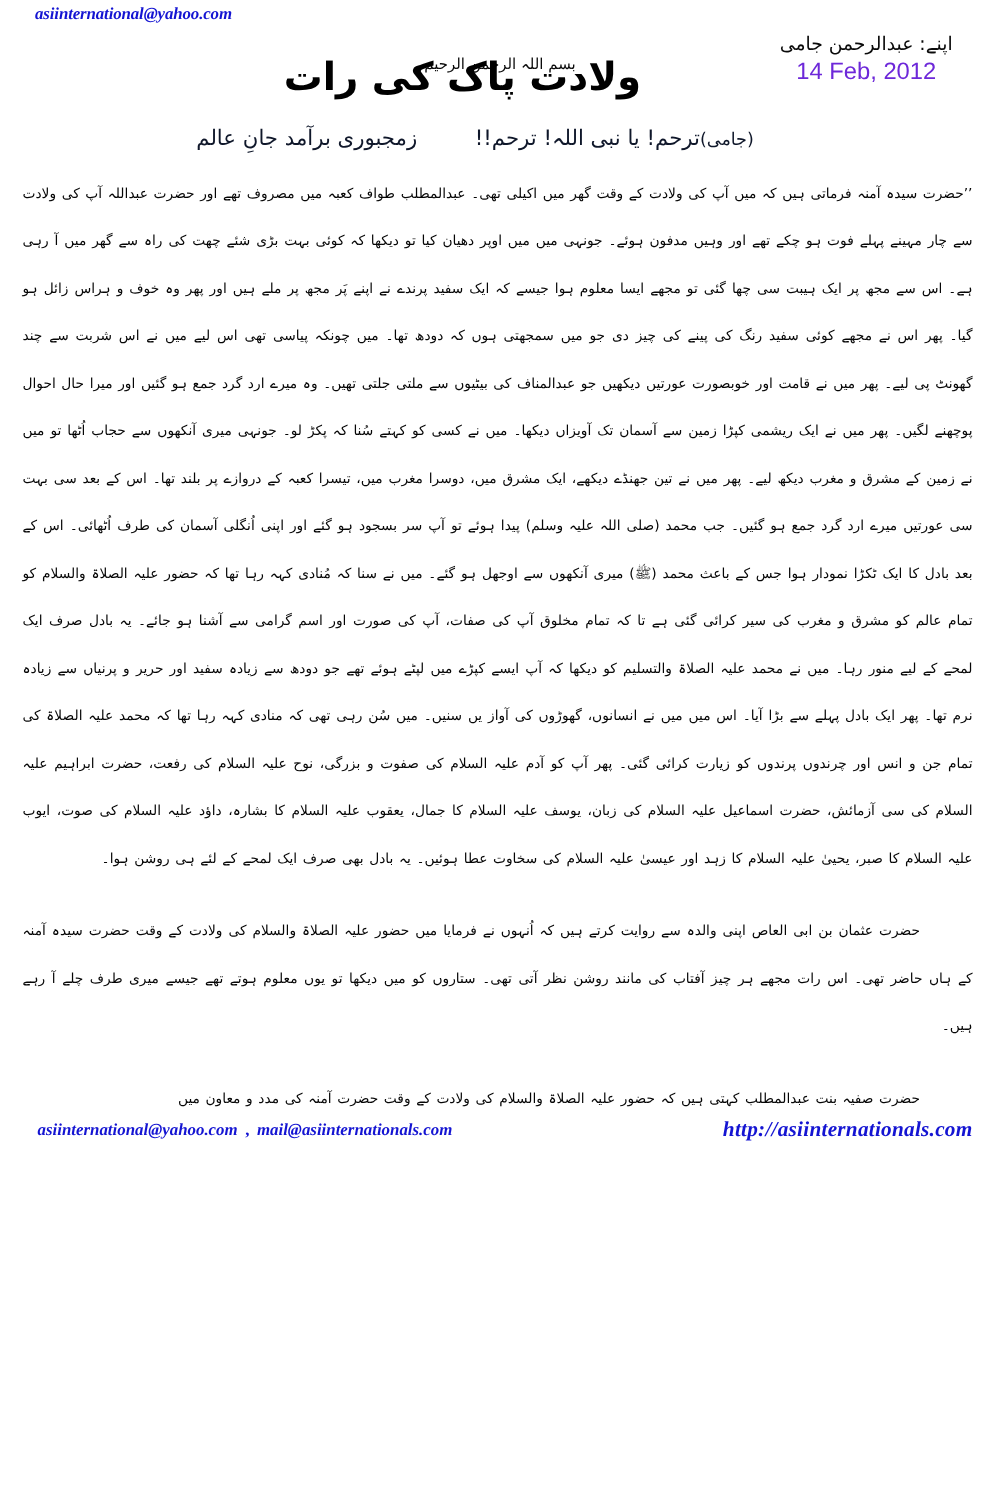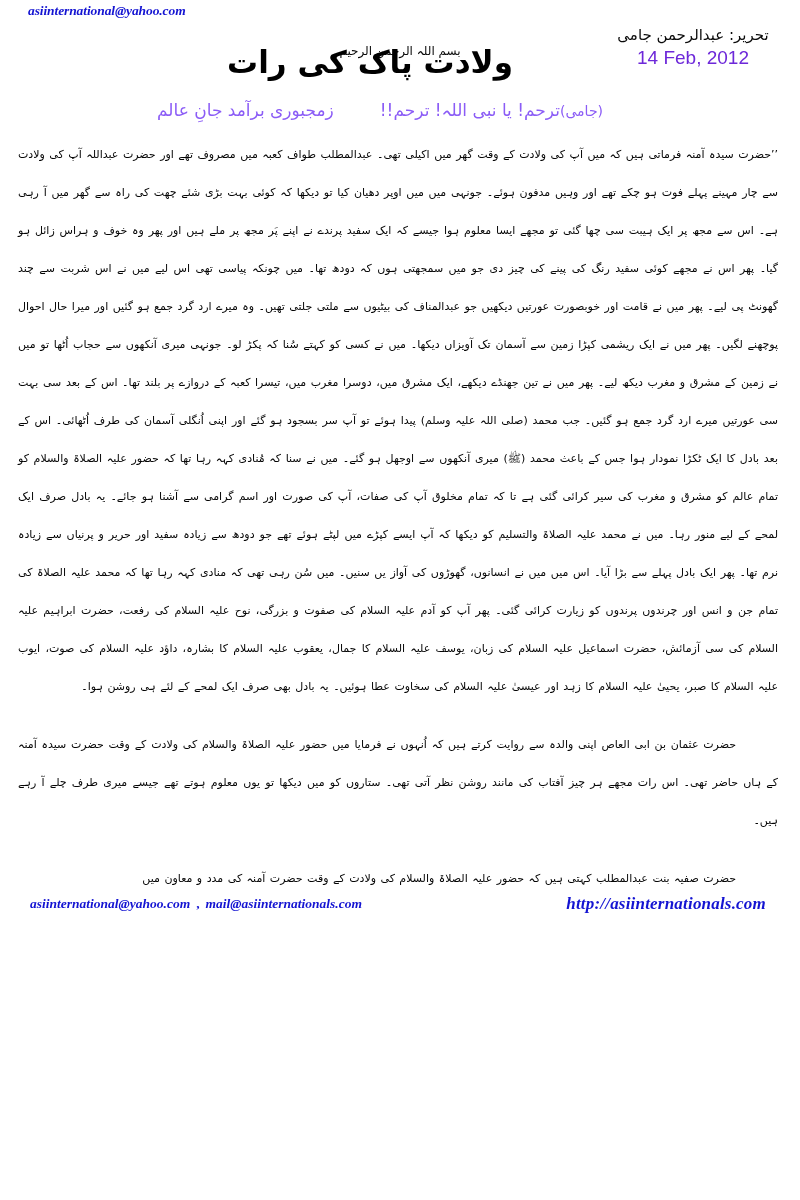--- a/index.html
+++ b/index.html
@@ -87,21 +87,21 @@
 
   .doc-subtitle {
     position: absolute;
     left: 0;
     right: 0;
     top: 100px;
     direction: rtl;
     text-align: center;
     font-family: "DejaVu Sans", "Liberation Sans", sans-serif;
     font-size: 17px;
-    color: #8b5cf6;
+    color: #0f172a;
     white-space: nowrap;
   }
   .doc-subtitle .seg { display: inline-block; vertical-align: baseline; }
   .doc-subtitle .sp-wide { display: inline-block; width: 46px; }
   .doc-subtitle .pen-name {
     font-size: 14px;
     display: inline-block;
     margin-right: 40px;
   }
 
@@ -124,21 +124,21 @@
     margin: 0 0 0 0;
     word-spacing: 1px;
   }
   .para + .para { margin-top: 20px; }
   .para.indent { text-indent: 42px; }
 
   
   .footer {
     position: absolute;
     left: 0;
-    right: 12px;
+    right: 0;
     bottom: 38px;
     height: 22px;
     direction: ltr;
   }
   .footer-left {
     position: absolute;
     left: 30px;
     top: 0;
     font-family: "Liberation Serif", "DejaVu Serif", serif;
     font-style: italic;
@@ -168,21 +168,21 @@
 </head>
 <body>
 
 <div class="page">
 
   <div class="header-email">asiinternational@yahoo.com</div>
 
   <div class="bismillah">بسم اللہ الرحمن الرحیم</div>
 
   <div class="author-block">
-    <div class="author-credit">تحریر: عبدالرحمن جامی</div>
+    <div class="author-credit">اپنے: عبدالرحمن جامی</div>
     <div class="author-date">14 Feb, 2012</div>
   </div>
 
   <div class="doc-title">ولادت پاک کی رات</div>
 
   <div class="doc-subtitle">
     <span class="pen-name">(جامی)</span><span class="seg">ترحم! یا نبی اللہ! ترحم!!</span><span class="sp-wide"></span><span class="seg">زمجبوری برآمد جانِ عالم</span>
   </div>
 
   <div class="body-area">

